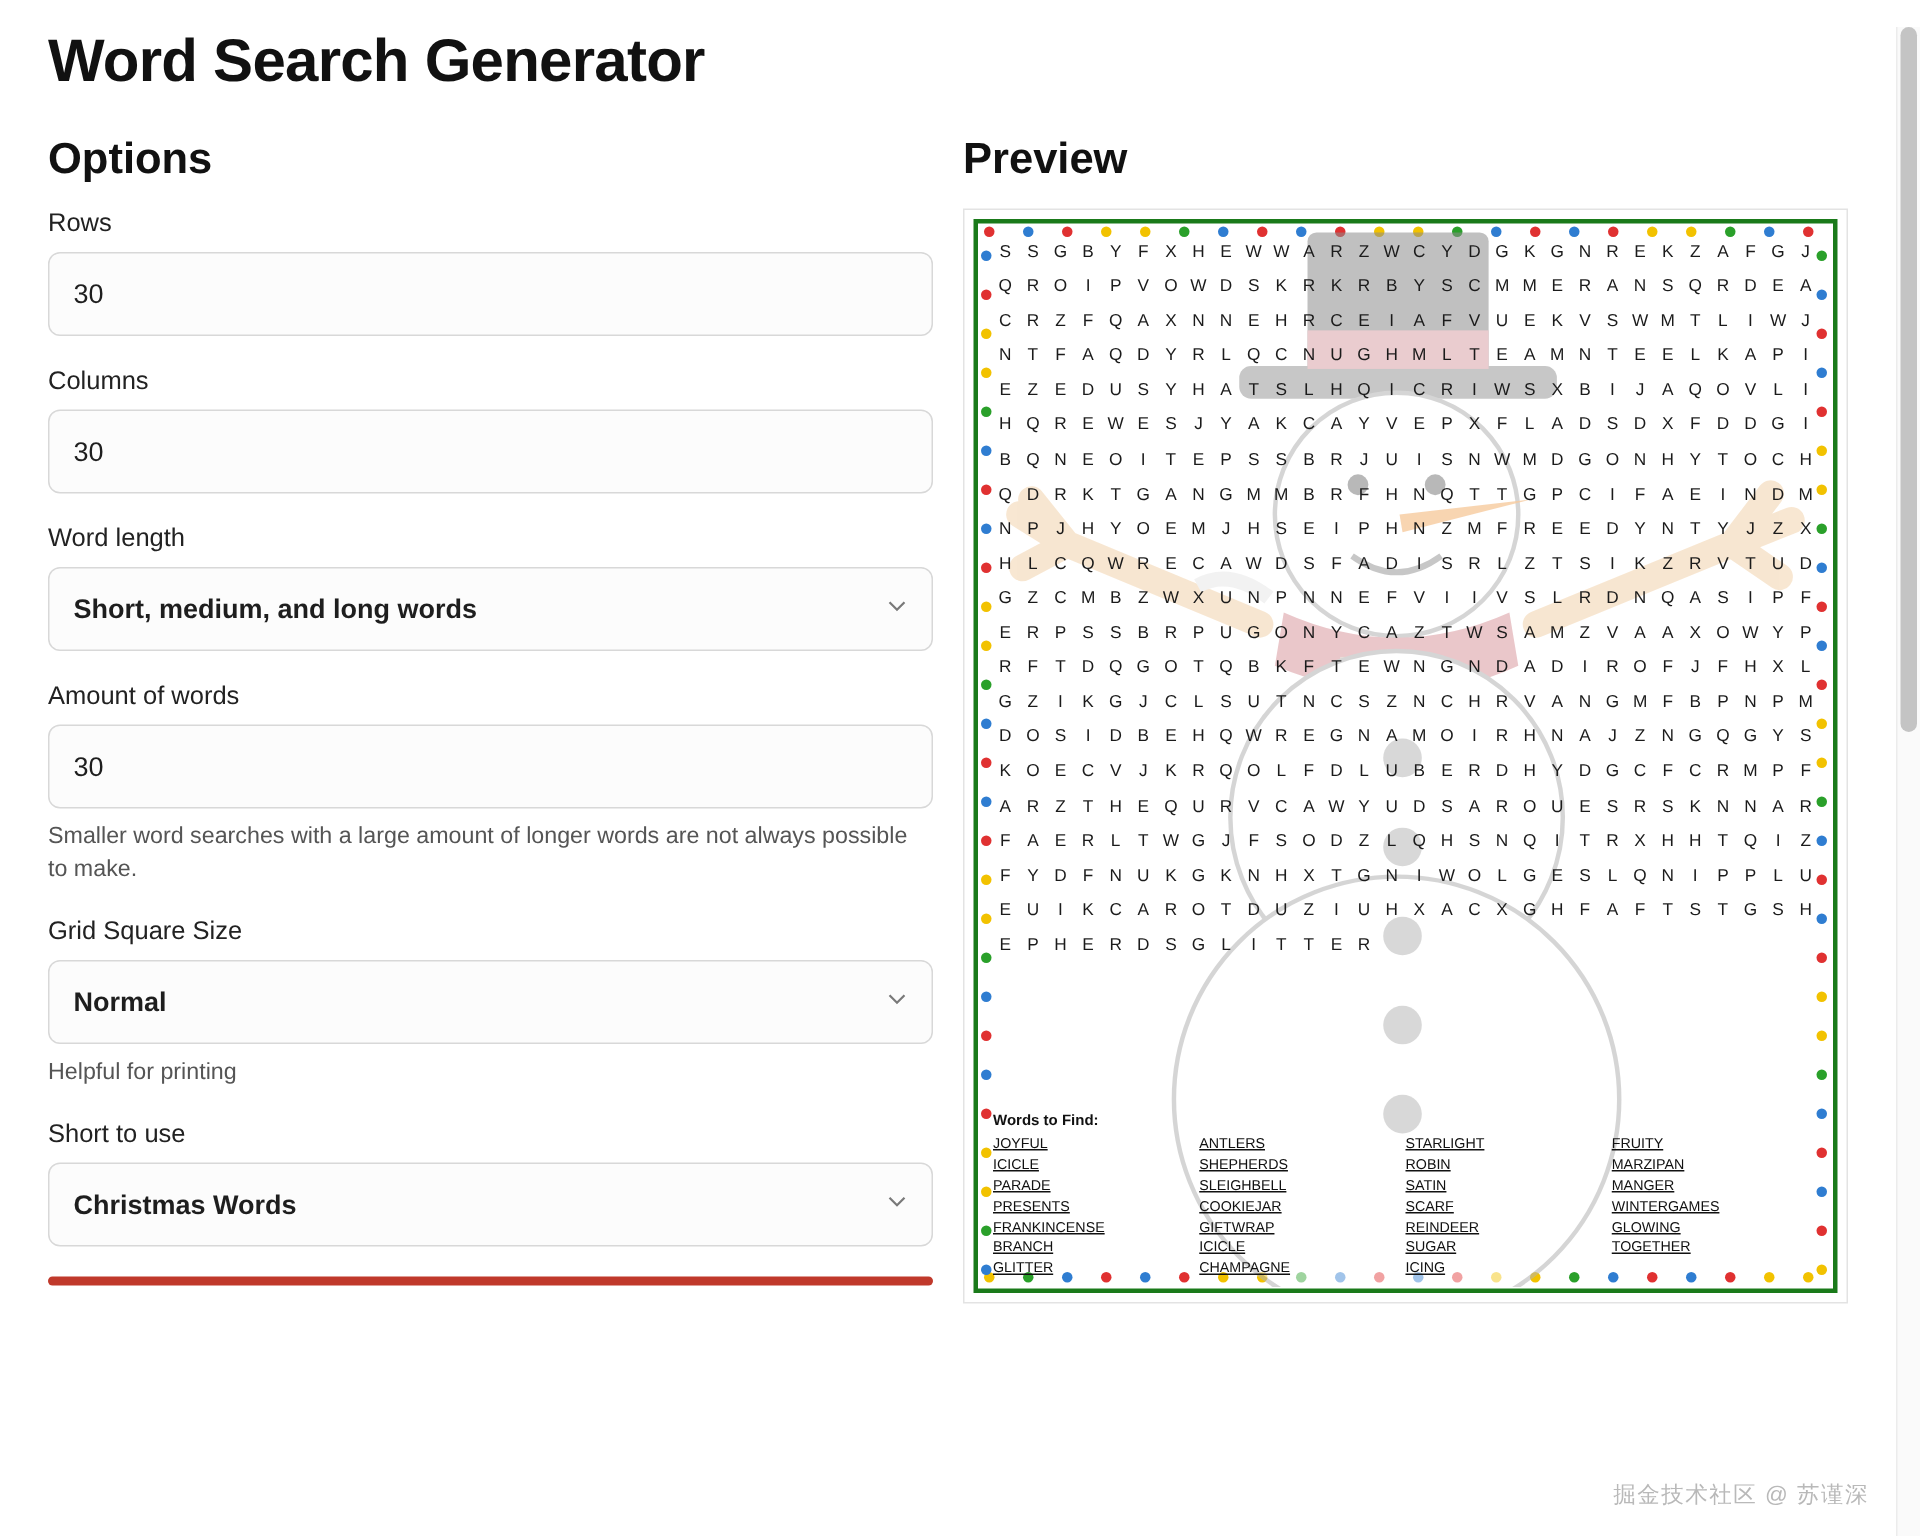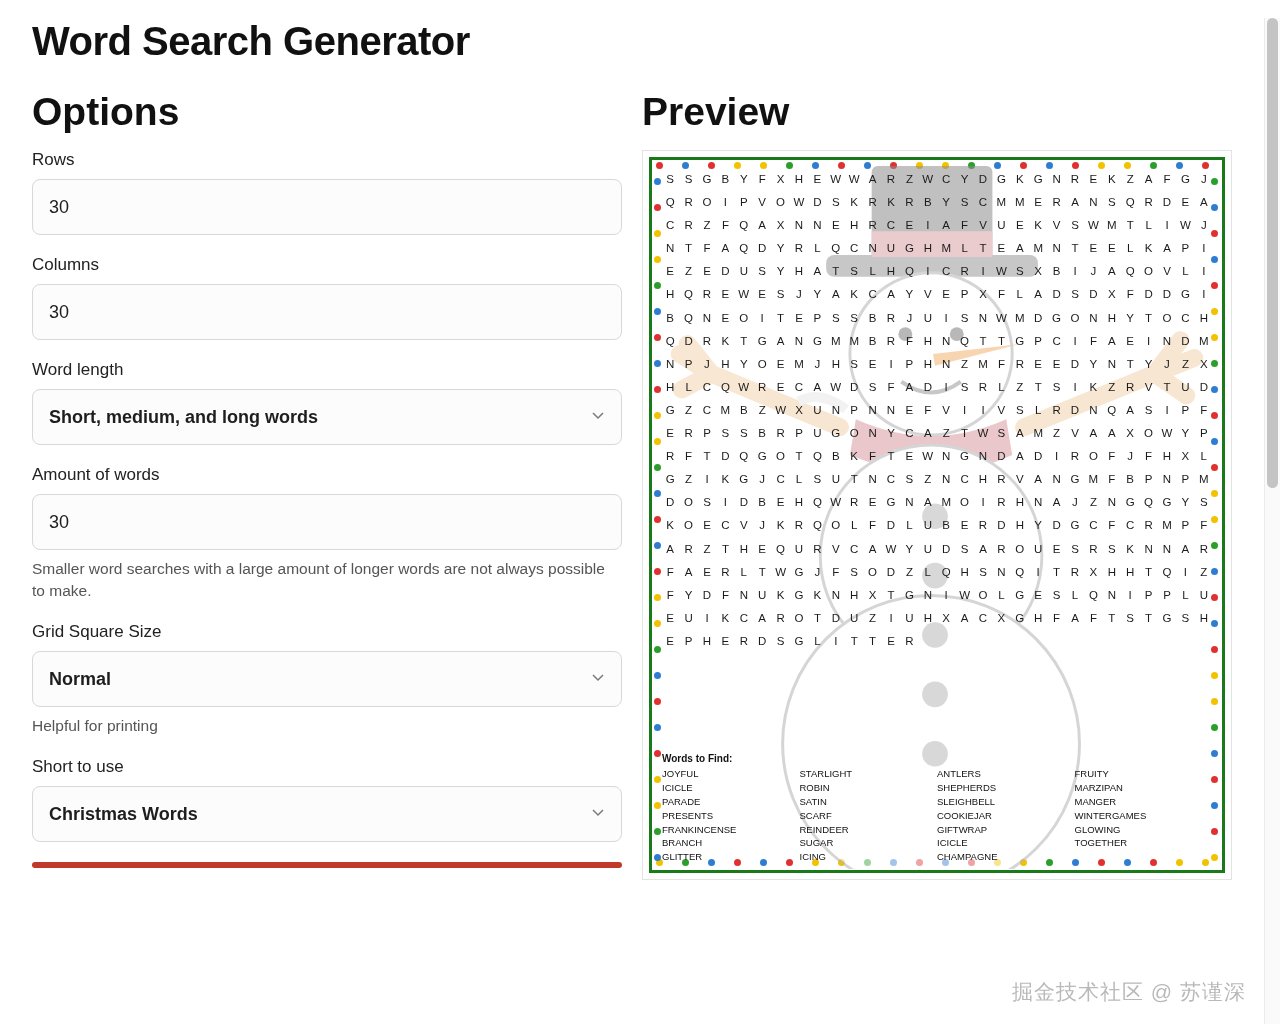--- a/index.html
+++ b/index.html
@@ -40,21 +40,21 @@
   
   .columns {
     display: flex;
     align-items: flex-start;
     margin-top: 26px;
   }
   .col-left { width: 592px; flex: 0 0 592px; }
   .col-right { flex: 1 1 auto; padding-left: 18px; }
 
   .section-title {
-    font-size: 39px;
+    font-size: 29px;
     font-weight: bold;
     margin: 0 0 16px 0;
     color: #111;
   }
   .field { margin-bottom: 20px; }
   .field-label {
     font-size: 17px;
     color: #222;
     margin-bottom: 9px;
     display: block;
@@ -152,29 +152,29 @@
   }
   .wordlist .wl-title {
     font-weight: bold;
     font-size: 10px;
     margin-bottom: 3px;
   }
   .wl-cols {
     display: flex;
     gap: 0;
   }
-  .wl-col { width: 25%; }
+  .wl-col { width: 25%; text-decoration: underline; }
   .wl-col div { line-height: 13.8px; }
 
   
   .watermark {
     position: absolute;
     right: 34px;
     bottom: 36px;
-    font-size: 21px;
+    font-size: 15px;
     color: #b9b9b9;
     letter-spacing: 1px;
     white-space: nowrap;
   }
   
   .scrollbar {
     position: absolute;
     top: 0; right: 0;
     width: 15px; height: 1024px;
     background: #fafafa;
@@ -1029,36 +1029,36 @@
                 <div class="wl-col">
                   <div>JOYFUL</div>
                   <div>ICICLE</div>
                   <div>PARADE</div>
                   <div>PRESENTS</div>
                   <div>FRANKINCENSE</div>
                   <div>BRANCH</div>
                   <div>GLITTER</div>
                 </div>
                 <div class="wl-col">
+                  <div>ANTLERS</div>
+                  <div>SHEPHERDS</div>
+                  <div>SLEIGHBELL</div>
+                  <div>COOKIEJAR</div>
+                  <div>GIFTWRAP</div>
+                  <div>ICICLE</div>
+                  <div>CHAMPAGNE</div>
+                </div>
+                <div class="wl-col">
                   <div>STARLIGHT</div>
                   <div>ROBIN</div>
                   <div>SATIN</div>
                   <div>SCARF</div>
                   <div>REINDEER</div>
                   <div>SUGAR</div>
                   <div>ICING</div>
-                </div>
-                <div class="wl-col">
-                  <div>ANTLERS</div>
-                  <div>SHEPHERDS</div>
-                  <div>SLEIGHBELL</div>
-                  <div>COOKIEJAR</div>
-                  <div>GIFTWRAP</div>
-                  <div>ICICLE</div>
-                  <div>CHAMPAGNE</div>
                 </div>
                 <div class="wl-col">
                   <div>FRUITY</div>
                   <div>MARZIPAN</div>
                   <div>MANGER</div>
                   <div>WINTERGAMES</div>
                   <div>GLOWING</div>
                   <div>TOGETHER</div>
                 </div>
               </div>

